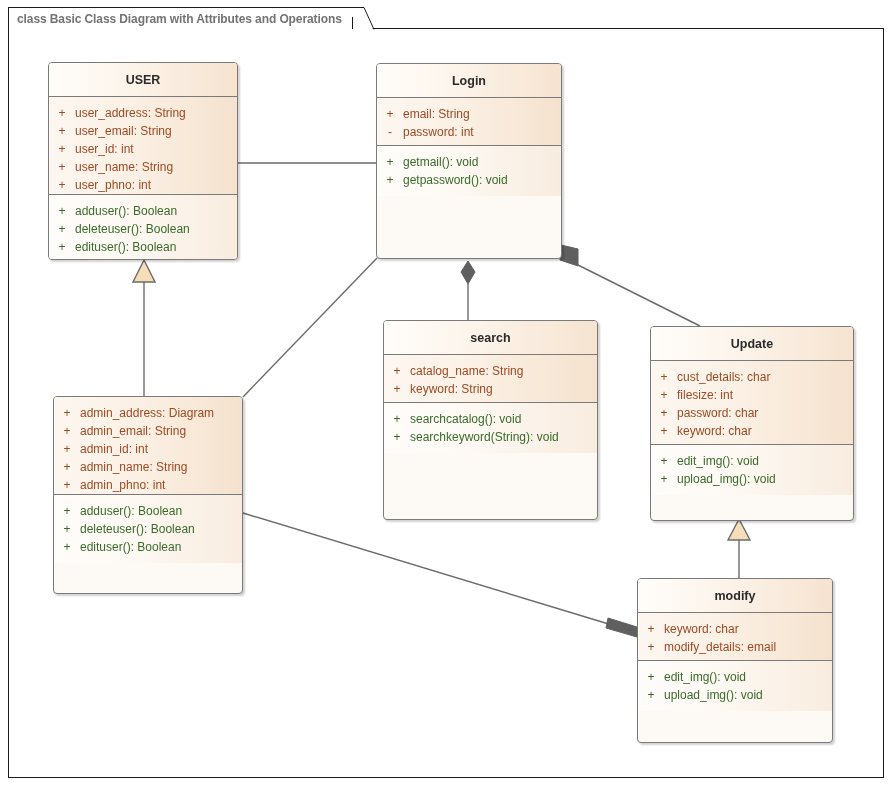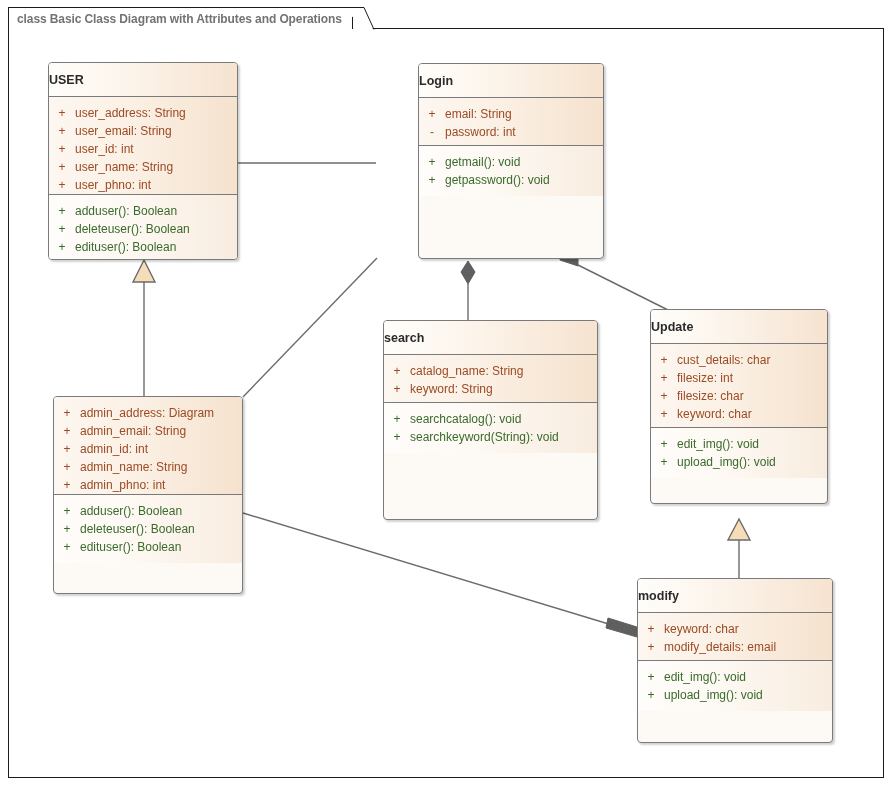--- a/index.html
+++ b/index.html
@@ -71,20 +71,21 @@
     border: 1px solid #7a7a7a;
     border-radius: 4px;
     background: #fdfaf6;
     box-shadow: 2px 2px 2px rgba(0,0,0,0.18);
     overflow: hidden;
   }
   .uml-header {
     height: 34px;
     display: flex;
     align-items: center;
+    justify-content: center;
     background: linear-gradient(to right, #fffdfa 0%, #fdf6ee 35%, #f6e3d0 100%);
     border-bottom: 1px solid #7a7a7a;
   }
   .uml-header .cls-name {
     font-size: 12.5px;
     font-weight: bold;
     color: #2b2b2b;
   }
   .uml-compartment {
     padding: 7px 0 7px 0;
@@ -108,24 +109,24 @@
     width: 26px;
     text-align: center;
     flex: 0 0 26px;
     font-size: 12px;
   }
   .attr-text, .uml-attrs .vis { color: #9c4a24; }
   .op-text,  .uml-ops .vis   { color: #3a6b2b; }
 
   
   #class-user    { left: 48px;  top: 62px;  width: 190px; height: 198px; }
-  #class-login   { left: 376px; top: 63px;  width: 186px; height: 196px; margin-left: 42px; }
+  #class-login   { left: 376px; top: 63px;  width: 186px; height: 196px; }
   #class-admin   { left: 53px;  top: 396px; width: 190px; height: 198px; }
   #class-search  { left: 383px; top: 320px; width: 215px; height: 200px; }
-  #class-update  { left: 650px; top: 309px; width: 178px; height: 195px; }
+  #class-update  { left: 650px; top: 326px; width: 204px; height: 195px; }
   #class-modify  { left: 637px; top: 578px; width: 196px; height: 165px; }
 
   #class-user   .uml-attrs { height: 98px; }
   #class-admin  .uml-attrs { height: 98px; }
   #class-login  .uml-attrs { height: 48px; }
   #class-search .uml-attrs { height: 48px; }
   #class-update .uml-attrs { height: 84px; }
   #class-modify .uml-attrs { height: 48px; }
 </style>
 </head>
@@ -314,21 +315,21 @@
       <div class="uml-row">
         <span class="vis">+</span>
         <span class="attr-text">cust_details: char</span>
       </div>
       <div class="uml-row">
         <span class="vis">+</span>
         <span class="attr-text">filesize: int</span>
       </div>
       <div class="uml-row">
         <span class="vis">+</span>
-        <span class="attr-text">filesize: char</span>
+        <span class="attr-text">password: char</span>
       </div>
       <div class="uml-row">
         <span class="vis">+</span>
         <span class="attr-text">keyword: char</span>
       </div>
     </div>
     <div class="uml-compartment uml-ops">
       <div class="uml-row">
         <span class="vis">+</span>
         <span class="op-text">edit_img(): void</span>

